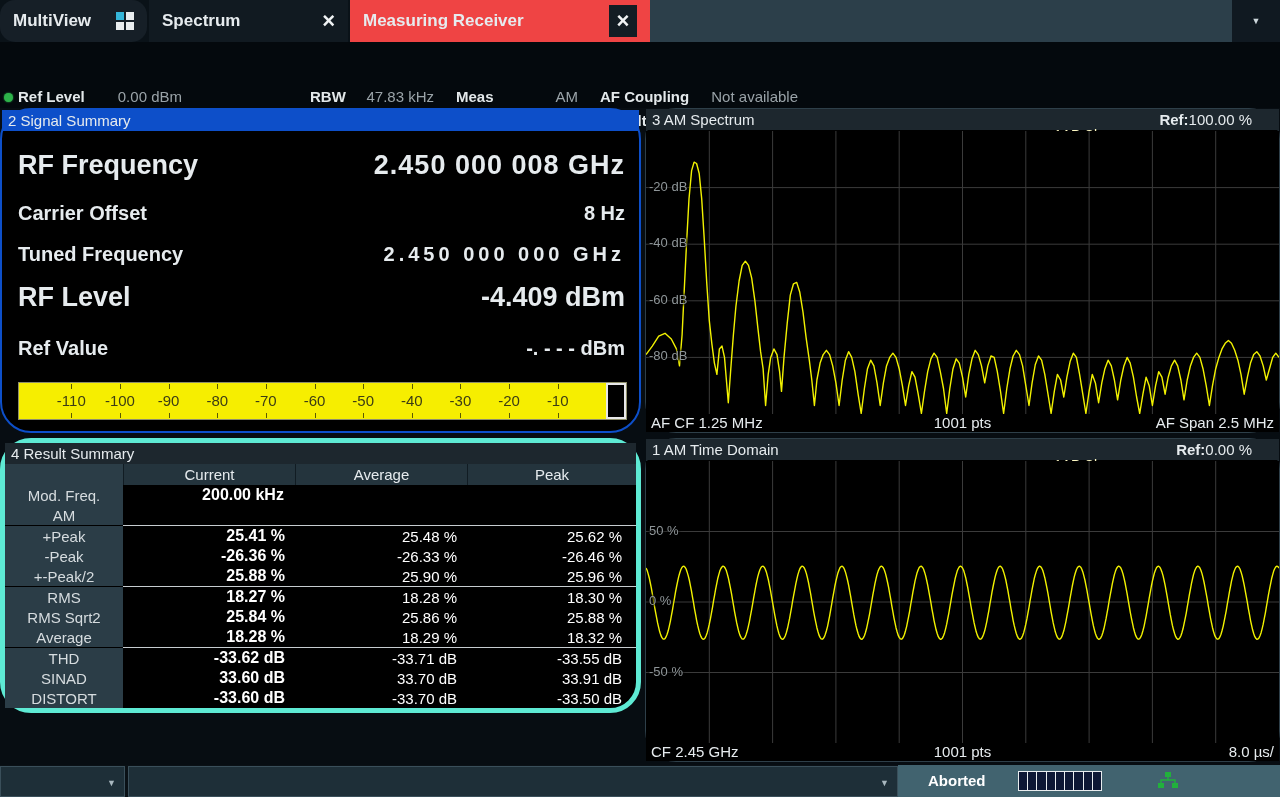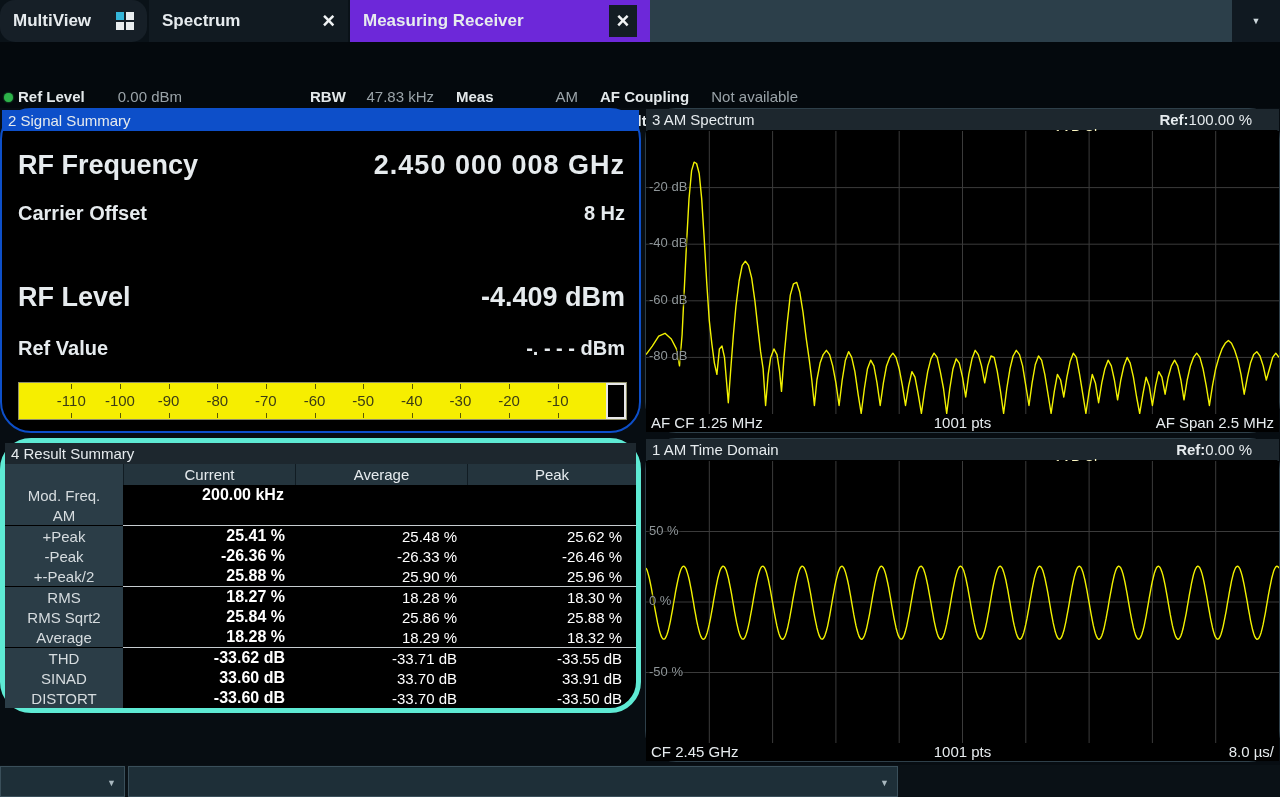--- a/index.html
+++ b/index.html
@@ -8,21 +8,21 @@
     position:relative; overflow:hidden;
     background:#070d12;
     font-family:"Liberation Sans","DejaVu Sans",sans-serif;
     color:#e6ebee;
   }
   
   .tabbar { position:absolute; left:0; top:0; width:1280px; height:42px; background:#0a1218; }
   .tab { position:absolute; top:0; height:42px; display:flex; align-items:center; justify-content:space-between; padding:0 13px; font-size:17px; font-weight:bold; cursor:default; }
   .tab-multiview { left:0; width:147px; background:#161f27;border-radius:15px; }
   .tab-spectrum { left:149px; width:199px; background:#111a21; }
-  .tab-receiver { left:350px; width:300px; background:#6d28d9; }
+  .tab-receiver { left:350px; width:300px; background:#ef4444; }
   .tab-filler { position:absolute; left:650px; top:0; width:582px; height:42px; background:#2c3f4a; }
   .tab-corner { position:absolute; left:1232px; top:0; width:48px; height:42px; background:#101921; display:flex; align-items:center; justify-content:center; }
   .mv-icon { display:grid; grid-template-columns:8px 8px; grid-template-rows:8px 8px; gap:2px; }
   .mv-icon i { display:block; background:#e8ecee; }
   .mv-icon i.c { background:#35b6d9; }
   .close-x { font-size:22px; font-weight:bold; color:#f0f3f4; line-height:20px; }
   .close-box { width:28px; height:32px; background:#131d24; display:flex; align-items:center; justify-content:center; }
   .dd-arrow { font-size:9px; color:#cdd7dc; }
   
   .settings { position:absolute; left:0; top:42px; width:1280px; height:66px; background:#04090d; font-size:15px; }
@@ -169,20 +169,24 @@
 
 <div class="win" id="win-signal">
   <div class="win-header hdr-blue">2 Signal Summary</div>
   <div class="sig-row large r1">
     <span>RF Frequency</span>
     <span class="sv sp1">2.450 000 008 GHz</span>
   </div>
   <div class="sig-row small r2">
     <span>Carrier Offset</span>
     <span class="sv">8 Hz</span>
+  </div>
+  <div class="sig-row small r3">
+    <span>Tuned Frequency</span>
+    <span class="sv sp4">2.450 000 000 GHz</span>
   </div>
   <div class="sig-row large r4">
     <span>RF Level</span>
     <span class="sv">-4.409 dBm</span>
   </div>
   <div class="sig-row small r5">
     <span>Ref Value</span>
     <span class="sv">-. - - - dBm</span>
   </div>
   <div class="meter">
@@ -360,13 +364,35 @@
   </div>
 </div>
 
 <div class="statusbar">
   <div class="sb-panel sb-p1">
     <span class="dd-arrow">▼</span>
   </div>
   <div class="sb-panel sb-p2">
     <span class="dd-arrow">▼</span>
   </div>
+  <div class="sb-right">
+    <span class="sb-status">Aborted</span>
+    <span class="sb-progress" id="sb-progress">
+        <i></i>
+        <i></i>
+        <i></i>
+        <i></i>
+        <i></i>
+        <i></i>
+        <i></i>
+        <i></i>
+        <i></i>
+      </span>
+    <span class="sb-net">
+      <svg width="20" height="17" viewBox="0 0 20 17">
+        <rect x="7" y="0" width="6" height="5" fill="#21b13c"></rect>
+        <rect x="0" y="11" width="6" height="5" fill="#21b13c"></rect>
+        <rect x="14" y="11" width="6" height="5" fill="#21b13c"></rect>
+        <path d="M10 5 V8 M3 11 V8 H17 V11" stroke="#21b13c" stroke-width="1.4" fill="none"></path>
+      </svg>
+    </span>
+  </div>
 </div>
 
 </body></html>

